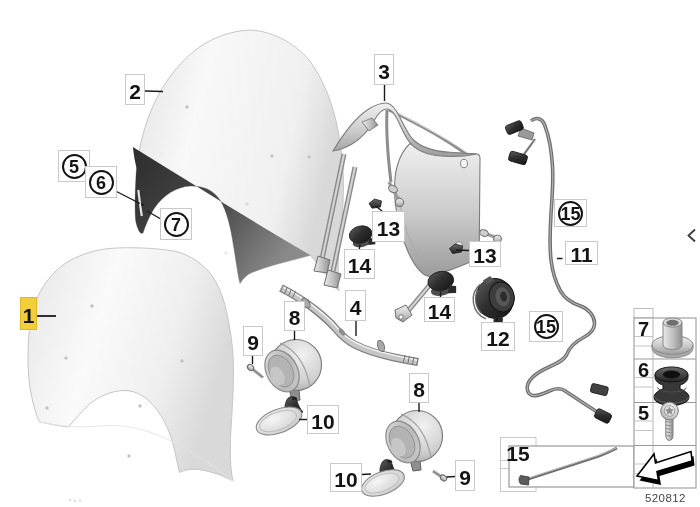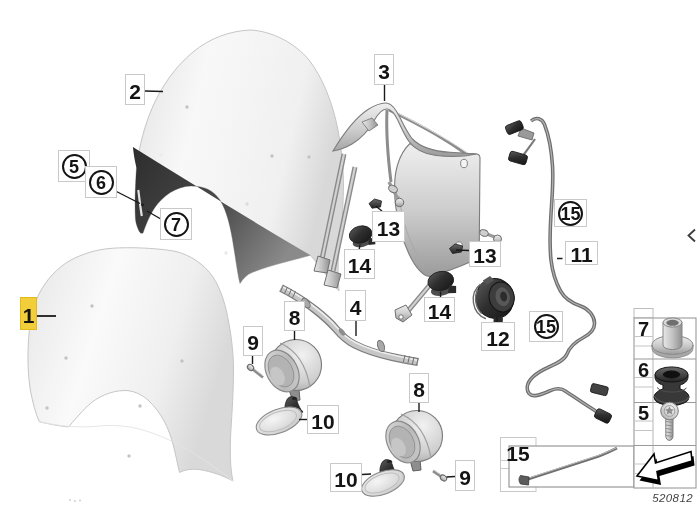--- a/index.html
+++ b/index.html
@@ -10,22 +10,22 @@
            display:flex;align-items:center;justify-content:center;
            font-weight:bold;font-size:21px;color:#141414;line-height:1;
            padding-top:3px;box-sizing:border-box;}
   .callout.circled{padding-top:0;}
   .callout.circled .ring{width:25px;height:25px;border:2px solid #141414;border-radius:50%;
            display:flex;align-items:center;justify-content:center;font-size:18px;font-weight:bold;
            padding-top:1px;box-sizing:border-box;}
   .callout.highlight{background:#f2cf3a;border:1px solid #e3ba1d;}
   .tbl-num{position:absolute;display:flex;align-items:center;justify-content:center;
            font-weight:bold;font-size:20px;color:#141414;line-height:1;padding-top:3px;box-sizing:border-box;}
-  #diagram-code{position:absolute;left:645px;top:492px;width:48px;text-align:right;
-           font-size:11.5px;color:#454545;letter-spacing:0.4px;font-style:italic;}
+  #diagram-code{position:absolute;left:645px;top:492px;width:48px;text-align:left;
+           font-size:11.5px;color:#454545;letter-spacing:0.4px;}
 </style>
 </head>
 <body>
 
 <div id="stage">
 
 <svg id="artwork" width="700" height="507" viewBox="0 0 700 507">
   <defs>
     <linearGradient id="gShield" x1="0" y1="0" x2="1" y2="0.35">
       <stop offset="0" stop-color="#e6e6e6"></stop>

